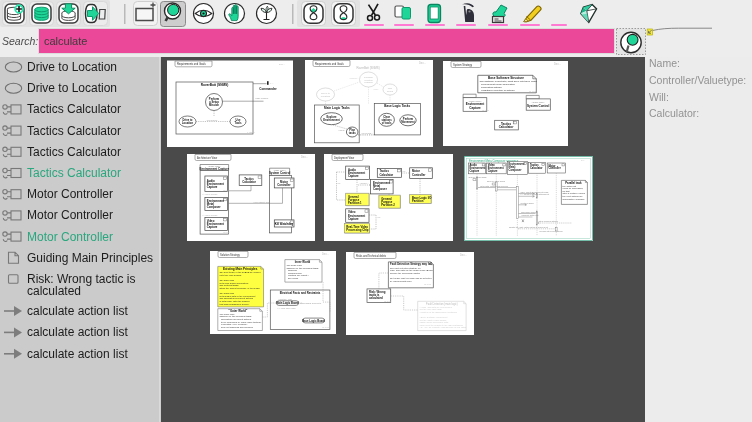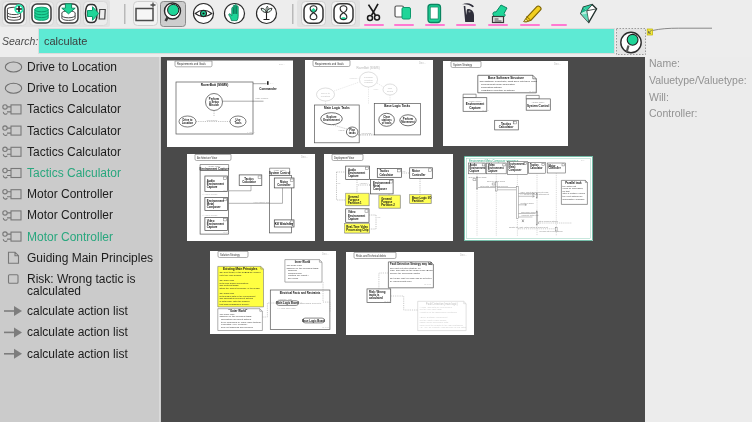--- a/index.html
+++ b/index.html
@@ -1,19 +1,19 @@
 <!DOCTYPE html>
 <html><head>
 <meta charset="utf-8">
 <style>
   html,body{margin:0;padding:0;width:752px;height:422px;overflow:hidden;
     font-family:"Liberation Sans", sans-serif;background:#ededed;}
   svg{position:absolute;display:block;}
   #searchlbl{position:absolute;left:2px;top:35px;font-size:10.5px;color:#4a4a4a;z-index:5;font-style:italic;}
-  #searchbox{position:absolute;left:38px;top:28px;width:577px;height:26px;background:#5eead4;
+  #searchbox{position:absolute;left:38px;top:28px;width:577px;height:26px;background:#ec4899;
     border:1px solid #dcdcdc;box-sizing:border-box;}
   #searchtext{position:absolute;left:5px;top:6px;font-size:11px;color:#3c3c3c;}
   #rightpanel{position:absolute;left:645px;top:55px;width:107px;height:367px;background:#ececec;}
   .rlabel{position:absolute;left:4px;font-size:10.5px;color:#929292;white-space:nowrap;}
 </style>
 </head>
 <body>
 
 <svg id="toolbar" width="752" height="28" viewBox="0 0 752 28" style="left:0;top:0;">
   <rect x="0" y="0" width="752" height="28" fill="#ededed"></rect>
@@ -174,23 +174,23 @@
 </svg>
 <svg id="linkicon" width="80" height="14" viewBox="0 0 80 14" style="left:645px;top:26px;">
   <path d="M7.5,4.5 c8,-1.8 16,-2.3 26,-2.3 h33.5" fill="none" stroke="#6e6e6e" stroke-width="0.8"></path>
   <rect x="2.2" y="3" width="5.2" height="6" fill="#f7ee3a" stroke="#b8ac00" stroke-width="0.7"></rect>
   <path d="M6.6,4 l-3,3 M3.6,4.8 v2.4 h2.4" fill="none" stroke="#555" stroke-width="0.8"></path>
 </svg>
 
 <div style="position:absolute;left:0;top:55px;width:752px;height:1.5px;background:#ededed;z-index:9;"></div>
 <div id="rightpanel">
   <span class="rlabel" style="top:2px;">Name:</span>
-  <span class="rlabel" style="top:19px;">Valuetype/Valuetype:</span>
+  <span class="rlabel" style="top:19px;">Controller/Valuetype:</span>
   <span class="rlabel" style="top:36px;">Will:</span>
-  <span class="rlabel" style="top:52px;">Controller:</span>
+  <span class="rlabel" style="top:52px;">Calculator:</span>
 </div>
 
 <svg id="leftpanel" width="161" height="367" viewBox="0 0 161 367" style="left:0;top:55px;">
   <rect x="0" y="0" width="161" height="367" fill="#cbcbcb"></rect>
   <rect x="159" y="0" width="1.3" height="367" fill="#dadada"></rect>
   <g fill="none" stroke="#6f6f6f" stroke-width="1.1">
     <ellipse cx="13.5" cy="12.0" rx="8.2" ry="5"></ellipse>
     <ellipse cx="13.5" cy="33.2" rx="8.2" ry="5"></ellipse>
   </g>
   <g fill="none" stroke="#787878" stroke-width="1.1">

